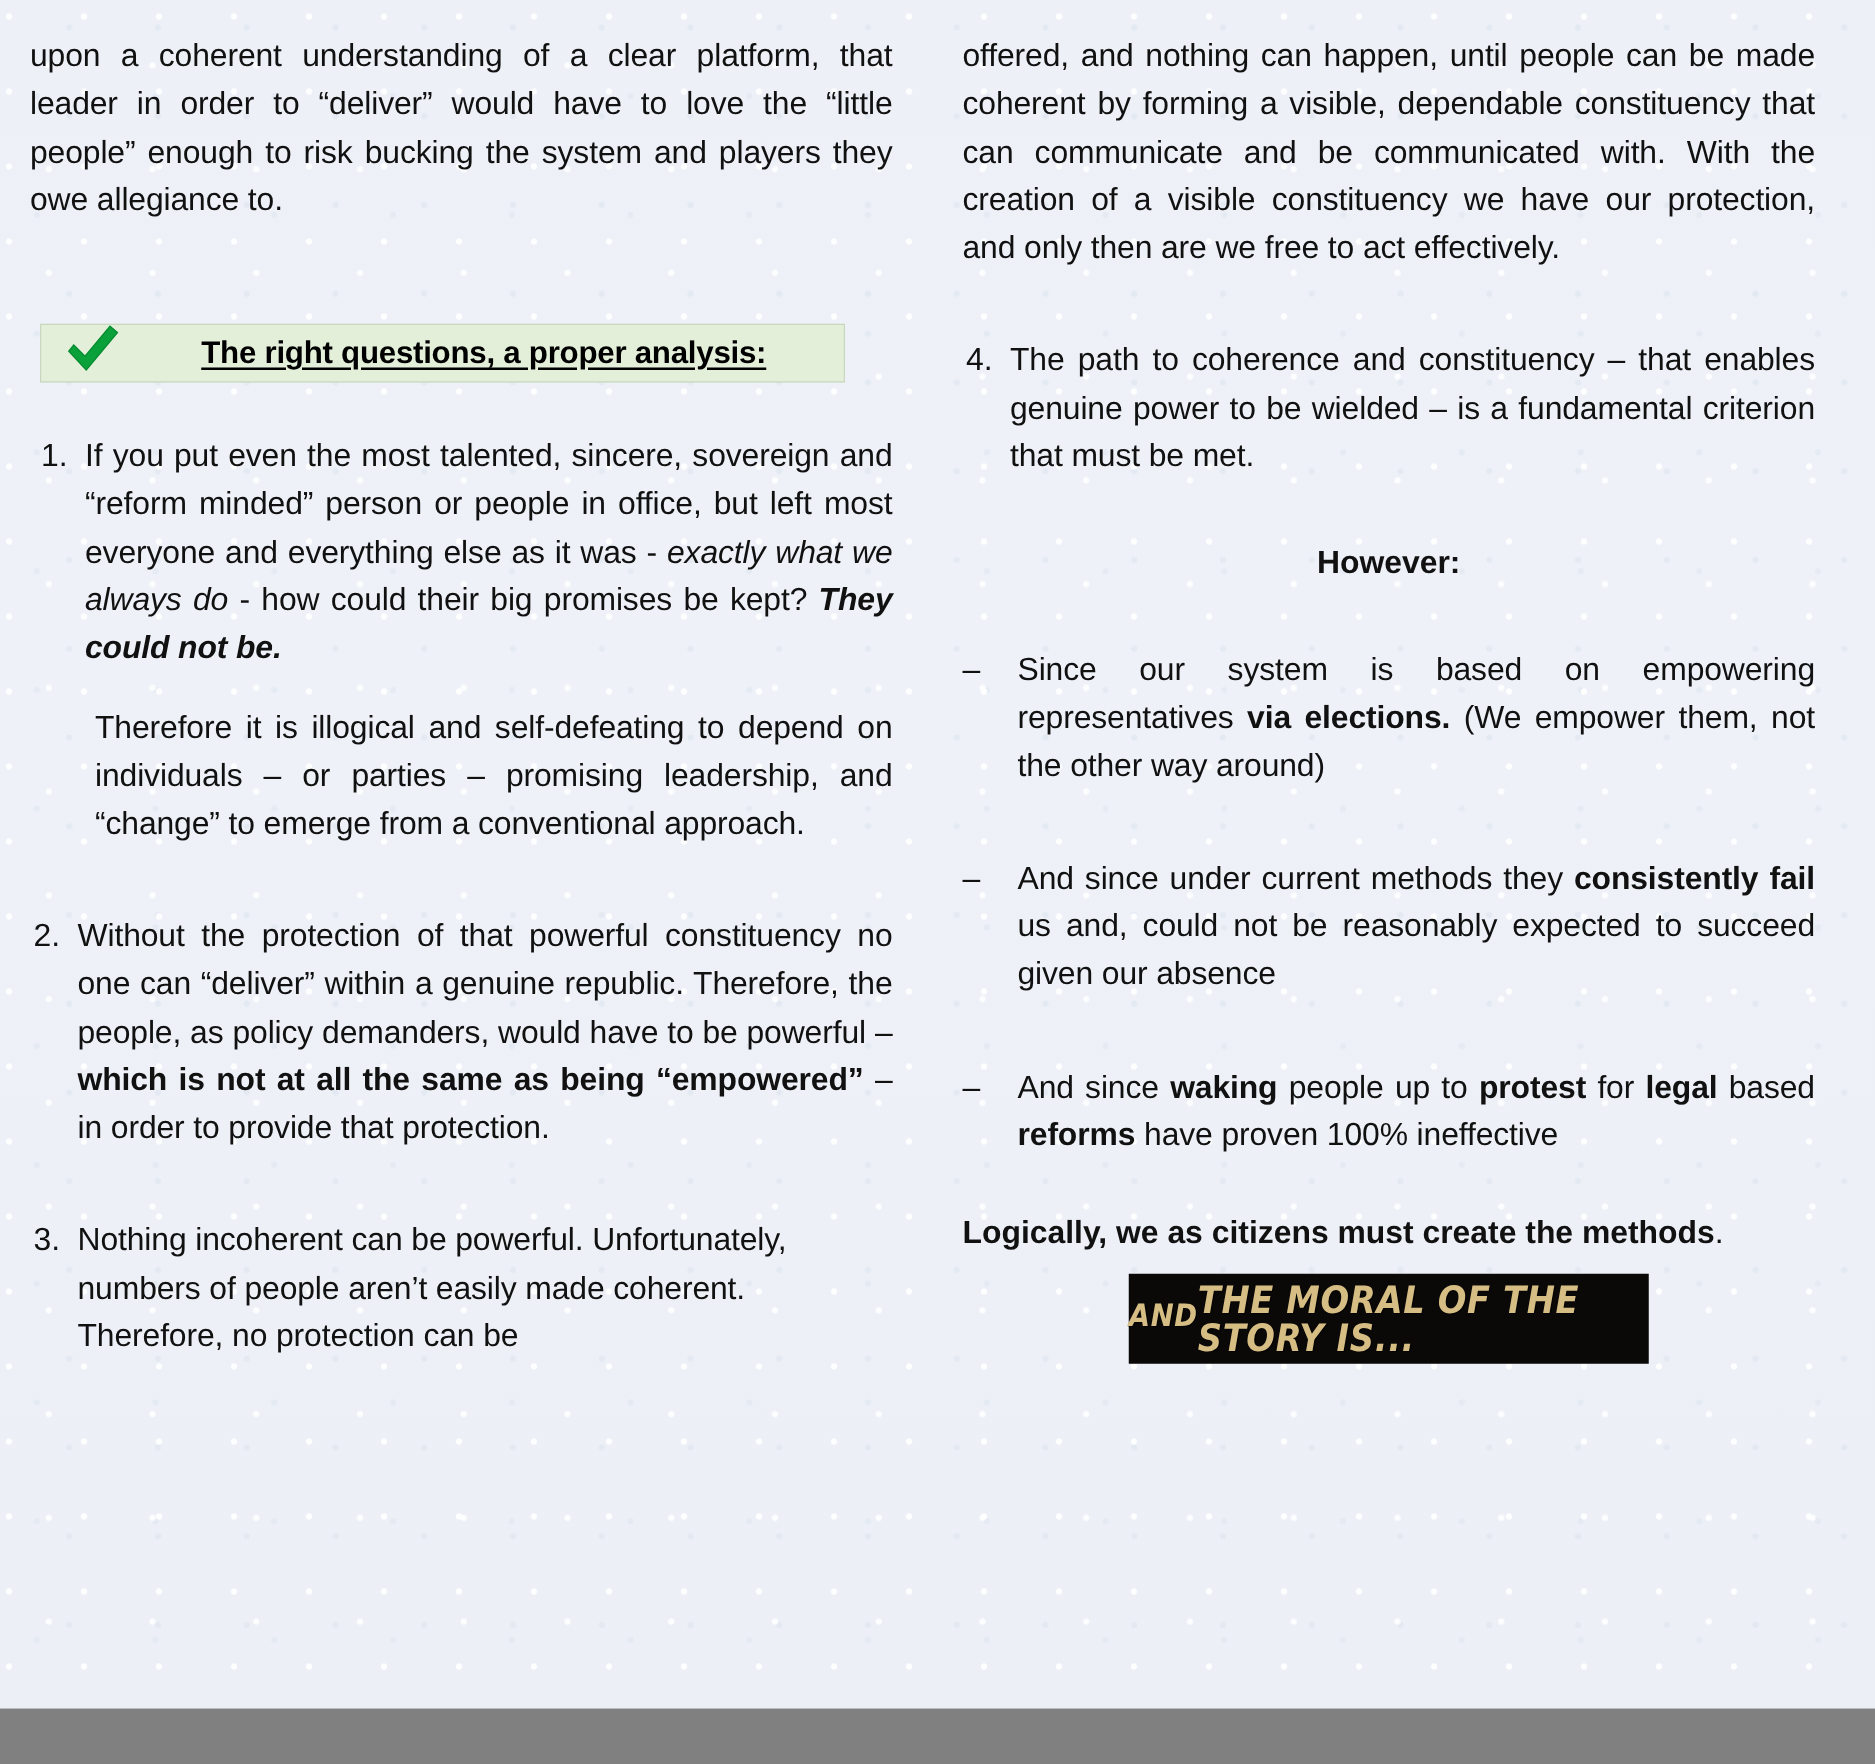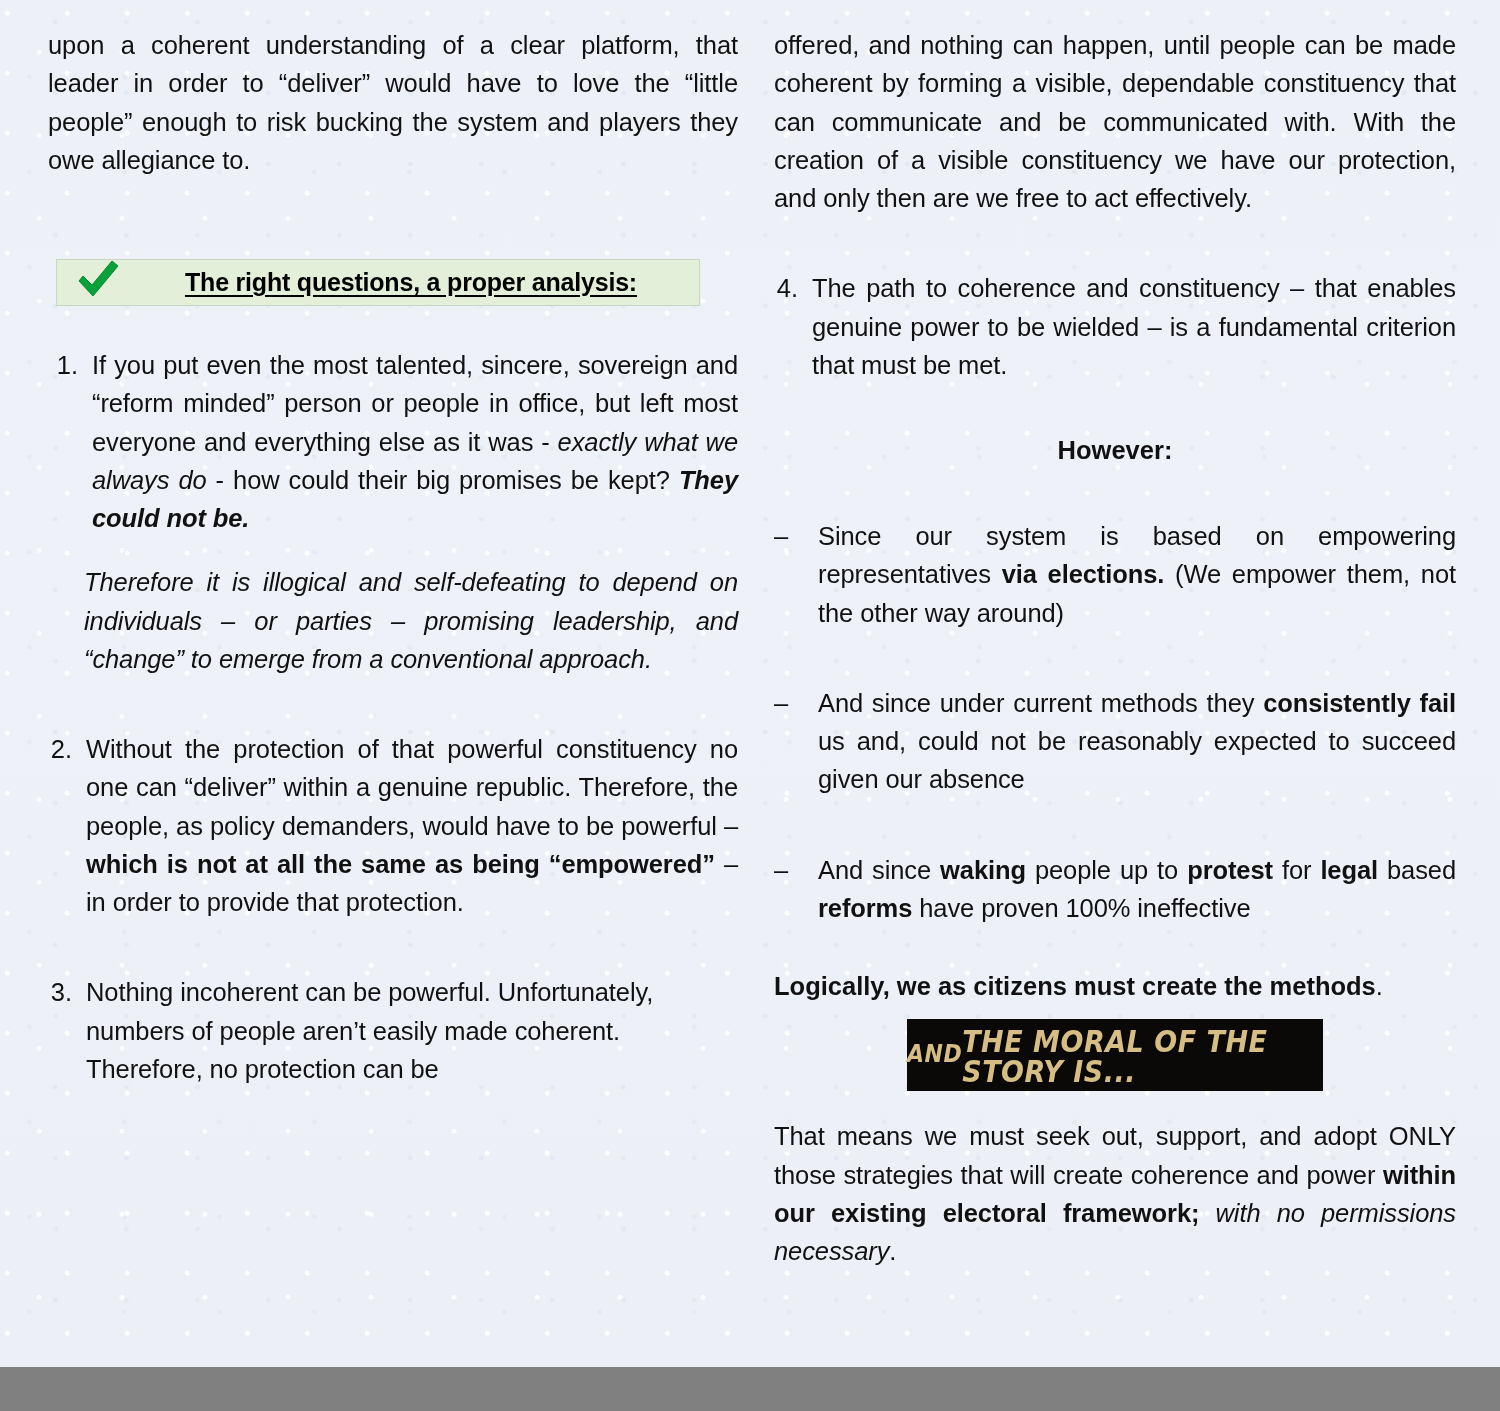--- a/index.html
+++ b/index.html
@@ -40,22 +40,22 @@
     background: #808080;
   }
 
   
   .columns {
     position: absolute;
     left: 0; top: 0;
     width: 1500px;
     height: 1367px;
     display: flex;
-    padding: 26px 26px 0 48px;
-    gap: 28px;
+    padding: 26px 26px 0 24px;
+    gap: 48px;
   }
   .col { width: 690px; flex: 0 0 690px; }
   .col-right { padding-left: 8px; }
 
   
   .p, .li-text, .bullet-text {
     font-size: 25.5px;
     line-height: 1.50;
     color: #111111;
     text-align: justify;
@@ -111,22 +111,21 @@
     line-height: 1.50;
     color: #111111;
     text-align: right;
     padding-right: 14px;
   }
   .num-w1 { width: 44px; }
   .num-w2 { width: 38px; }
   .li-text { flex: 1 1 auto; }
 
   .subpara {
-    margin-left: 36px;
-    font-style: italic;
+    margin-left: 52px;
   }
 
   
   .blist { list-style: none; }
   .bullet {
     display: flex;
     align-items: flex-start;
   }
   .bullet-dash {
     flex: 0 0 auto;
@@ -300,21 +299,18 @@
 
       <div class="banner-wrap">
         <div class="banner">
           <div class="banner-line banner-line-1">AND</div>
           <div class="banner-line banner-line-2">THE MORAL OF THE STORY IS...</div>
         </div>
       </div>
 
       <div class="gap-md"></div>
 
-      <div class="p">
-        <span>That means we must seek out, support, and adopt ONLY those strategies that will create coherence and power </span><b>within our existing electoral framework;</b><i> with no permissions necessary</i><span>.</span>
-      </div>
 
     </div>
   </div>
 
   <div class="bottom-bar"></div>
 </div>
 
 </body></html>

